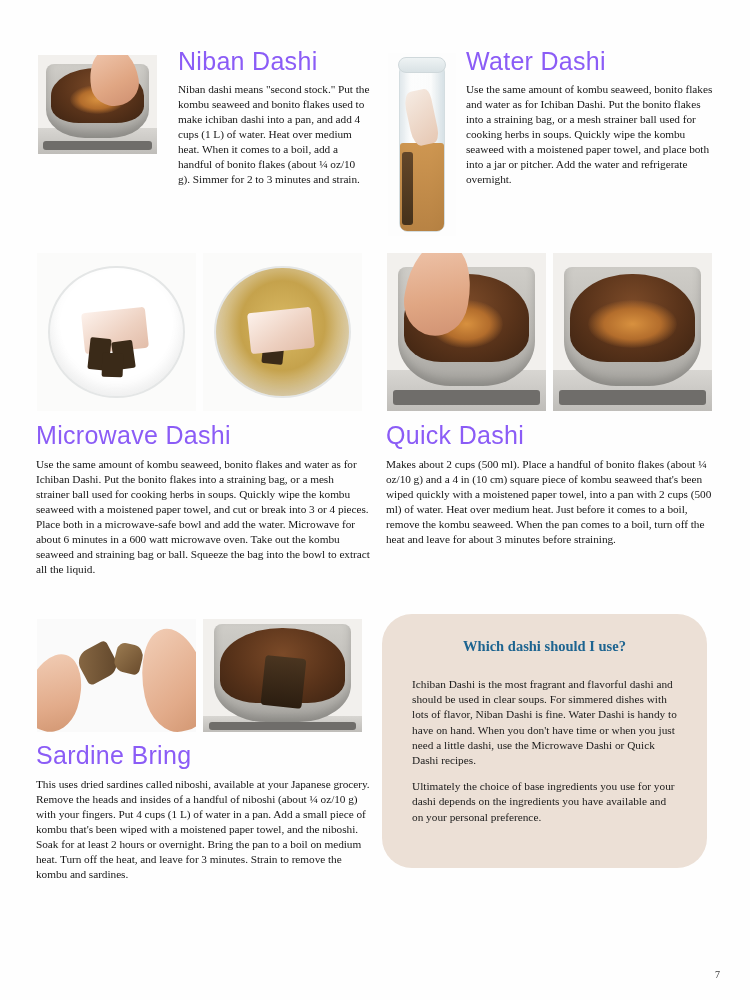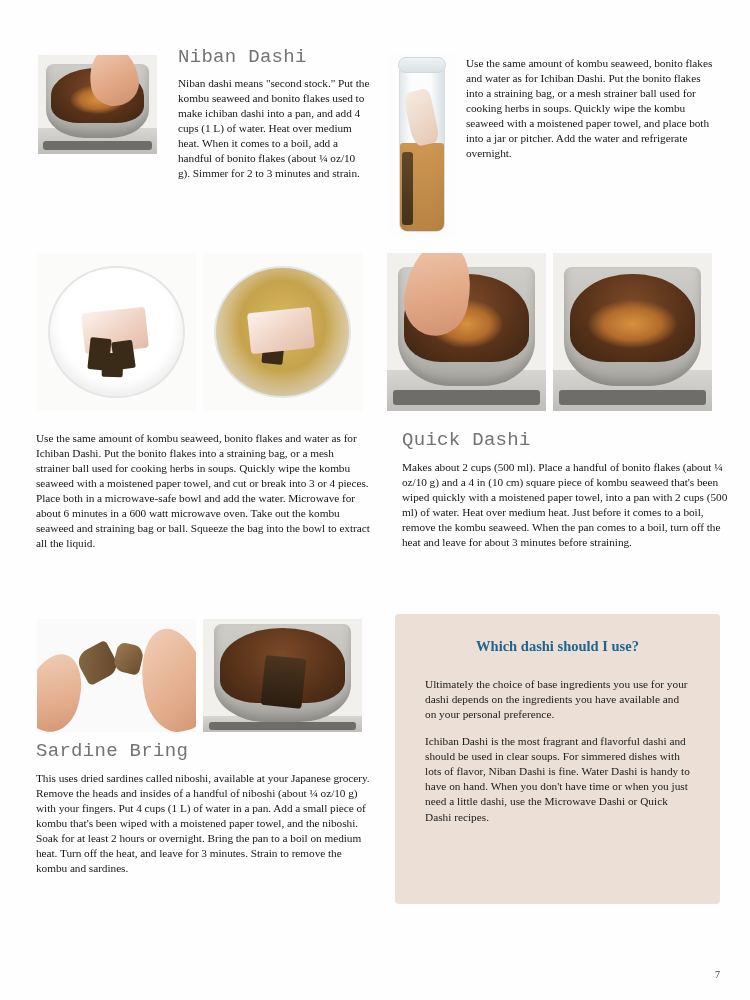--- a/index.html
+++ b/index.html
@@ -15,24 +15,24 @@
 
   .page {
     position: relative;
     width: 750px;
     height: 1000px;
     background: #fefefe;
   }
 
   
   .recipe-title {
-    font-family: Liberation Mono, monospace;
-    font-size: 19px;
+    font-family: Liberation Sans, sans-serif;
+    font-size: 25px;
     font-weight: 400;
-    color: #737373;
+    color: #8b5cf6;
     letter-spacing: 0.3px;
     line-height: 1.05;
   }
 
   .body-text {
     font-family: "Liberation Serif", "DejaVu Serif", serif;
     font-size: 11.3px;
     line-height: 15.0px;
     color: #161616;
     text-align: left;
@@ -212,20 +212,21 @@
     <div class="bottle-scene">
       <div class="glass"></div>
       <div class="liquid"></div>
       <div class="kombu"></div>
       <div class="bag"></div>
       <div class="cap"></div>
     </div>
   </div>
 
   <div style="position:absolute; left:466px; top:48px; width:248px;">
+    <h2 class="recipe-title">Water Dashi</h2>
     <p class="body-text" style="margin-top:8px;">Use the same amount of kombu seaweed, bonito flakes and water as for Ichiban Dashi. Put the bonito flakes into a straining bag, or a mesh strainer ball used for cooking herbs in soups. Quickly wipe the kombu seaweed with a moistened paper towel, and place both into a jar or pitcher. Add the water and refrigerate overnight.</p>
   </div>
 
   <div class="photo" style="left:37px; top:253px; width:159px; height:158px;">
     <div class="bowl-scene">
       <div class="bowl"></div>
       <div class="sachet"></div>
       <div class="kelp"></div>
       <div class="kelp b"></div>
       <div class="kelp c"></div>
@@ -255,24 +256,25 @@
     <div class="pan-scene">
       <div class="stove"></div>
       <div class="grate"></div>
       <div class="pot"></div>
       <div class="broth"></div>
       <div class="flakes" style="left:22%; width:56%;"></div>
     </div>
   </div>
 
   <div style="position:absolute; left:36px; top:422px; width:334px;">
+    <h2 class="recipe-title">Microwave Dashi</h2>
     <p class="body-text" style="margin-top:9px;">Use the same amount of kombu seaweed, bonito flakes and water as for Ichiban Dashi. Put the bonito flakes into a straining bag, or a mesh strainer ball used for cooking herbs in soups. Quickly wipe the kombu seaweed with a moistened paper towel, and cut or break into 3 or 4 pieces. Place both in a microwave-safe bowl and add the water. Microwave for about 6 minutes in a 600 watt microwave oven. Take out the kombu seaweed and straining bag or ball. Squeeze the bag into the bowl to extract all the liquid.</p>
   </div>
 
-  <div style="position:absolute; left:386px; top:431px; width:328px;margin-left:16px;">
+  <div style="position:absolute; left:386px; top:422px; width:328px;">
     <h2 class="recipe-title">Quick Dashi</h2>
     <p class="body-text" style="margin-top:9px;">Makes about 2 cups (500 ml). Place a handful of bonito flakes (about ¼ oz/10 g) and a 4 in (10 cm) square piece of kombu seaweed that's been wiped quickly with a moistened paper towel, into a pan with 2 cups (500 ml) of water. Heat over medium heat. Just before it comes to a boil, remove the kombu seaweed. When the pan comes to a boil, turn off the heat and leave for about 3 minutes before straining.</p>
   </div>
 
   <div class="photo" style="left:37px; top:619px; width:159px; height:113px;">
     <div class="fingers-scene">
       <div class="finger f1"></div>
       <div class="finger f2"></div>
       <div class="fish"></div>
       <div class="fish head"></div>
@@ -287,24 +289,24 @@
       <div class="broth" style="top:8%; height:66%;"></div>
       <div class="kelp" style="position:absolute; left:38%; top:34%; width:26%; height:44%; background:linear-gradient(#4a3520,#2b1d10); border-radius:4px; transform:rotate(6deg);"></div>
     </div>
   </div>
 
   <div style="position:absolute; left:36px; top:742px; width:334px;">
     <h2 class="recipe-title">Sardine Bring</h2>
     <p class="body-text" style="margin-top:9px;">This uses dried sardines called niboshi, available at your Japanese grocery. Remove the heads and insides of  a handful of niboshi (about ¼ oz/10 g) with your fingers. Put 4 cups (1 L) of water in a pan. Add a small piece of kombu that's been wiped with a moistened paper towel, and the niboshi. Soak for at least 2 hours or overnight. Bring the pan to a boil on medium heat. Turn off the heat, and leave for 3 minutes. Strain to remove the kombu and sardines.</p>
   </div>
 
-  <div class="tip-box" style="left:395px; top:614px; width:325px; height:290px;">
+  <div class="tip-box" style="left:382px; top:614px; width:325px; height:254px;border-radius:30px;">
     <div style="padding:24px 30px 0 30px;">
       <div class="tip-title">Which dashi should I use?</div>
       <div style="height:22px;"></div>
+      <p class="tip-text">Ichiban Dashi is the most fragrant and flavorful dashi and should be used in clear soups. For simmered dishes with lots of flavor, Niban Dashi is fine. Water Dashi is handy to have on hand. When you don't have time or when you just need a little dashi, use the Microwave Dashi or Quick Dashi recipes.</p>
       <p class="tip-text">Ultimately the choice of base ingredients you use for your dashi depends on the ingredients you have available and on your personal preference.</p>
-      <p class="tip-text">Ichiban Dashi is the most fragrant and flavorful dashi and should be used in clear soups. For simmered dishes with lots of flavor, Niban Dashi is fine. Water Dashi is handy to have on hand. When you don't have time or when you just need a little dashi, use the Microwave Dashi or Quick Dashi recipes.</p>
     </div>
   </div>
 
   <div class="page-number">7</div>
 
 </div>
 
 </body></html>

